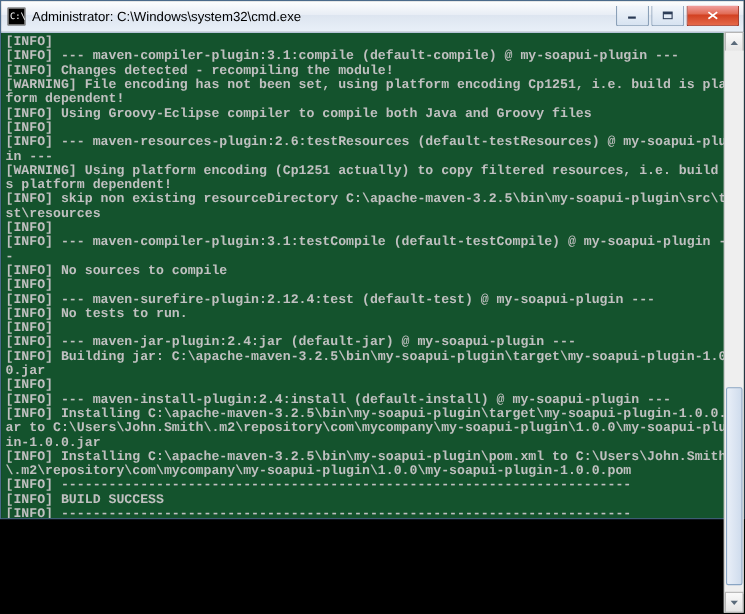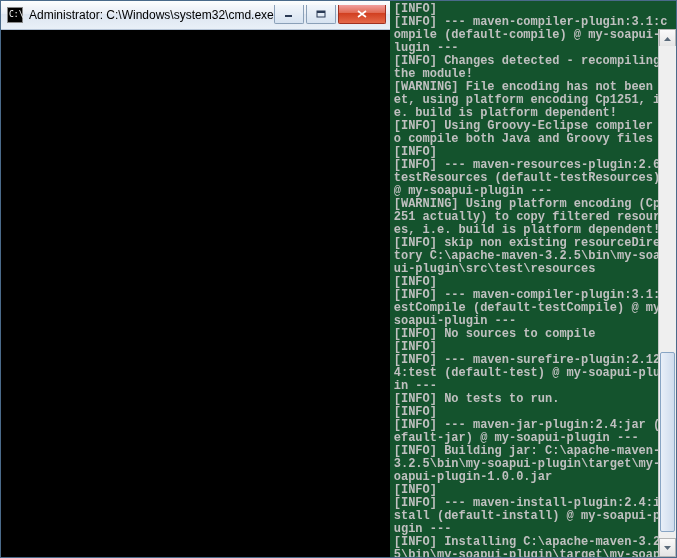--- a/index.html
+++ b/index.html
@@ -1,16 +1,16 @@
 <!DOCTYPE html>
 <html><head>
 <meta charset="utf-8">
 <style>
 html,body{margin:0;padding:0;width:677px;height:558px;font-family:"Segoe UI",Tahoma,sans-serif;overflow:hidden;background:#000}
-.window{width:677px;height:558px;border:1px solid #4a6a8a;box-sizing:border-box;display:flex;background:#000}
+.window{width:677px;height:472px;border:1px solid #4a6a8a;box-sizing:border-box;display:flex;flex-direction:column;background:#000}
 .titlebar{height:28px;background:linear-gradient(#fdfefe,#e8edf5 45%,#dde5f0 46%,#e9f0f8);display:flex;align-items:center;flex:none;border-bottom:1px solid #b5c4d7}
 .titlebar-icon{width:16px;height:16px;margin:0 6px;background:#000;border:1px solid #888;box-sizing:border-box;position:relative}
 .titlebar-icon::after{content:"C:\\";position:absolute;color:#fff;font:8px/1 Consolas,monospace;left:1px;top:3px}
 .title{font-size:12px;color:#000;flex:1;white-space:nowrap;overflow:hidden}
 .win-controls{display:flex;height:20px;margin-right:4px}
 .win-btn{width:28px;height:18px;margin-left:0;border:1px solid #8aa0b8;border-top:none;display:flex;align-items:center;justify-content:center;font-size:10px;background:linear-gradient(#f2f6fb,#d7e3f1);border-radius:0 0 2px 2px;position:relative}
 .win-btn+ .win-btn{margin-left:2px}
 .win-btn.min{width:28px}
 .win-btn.close{width:46px;background:linear-gradient(#f1a0a0,#e06850 45%,#d13f20 46%,#e5694a);border-color:#a03020}
 .win-btn svg{display:block}

